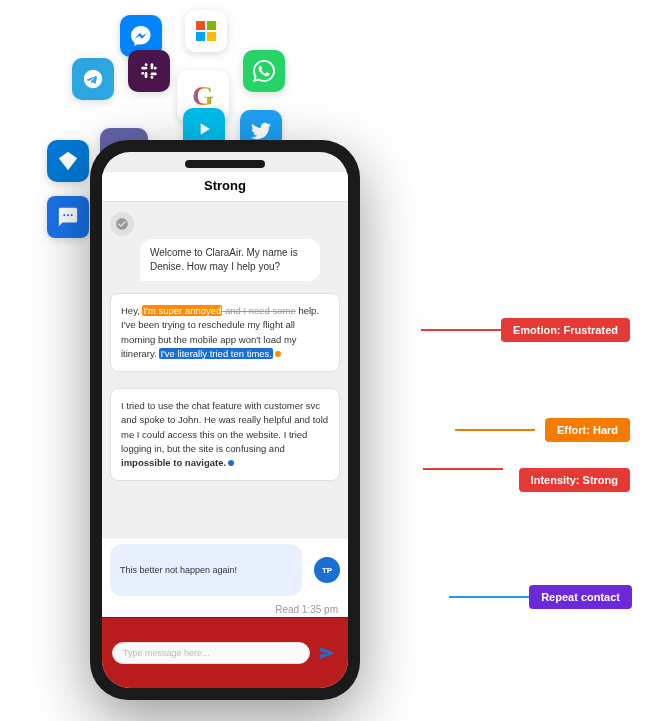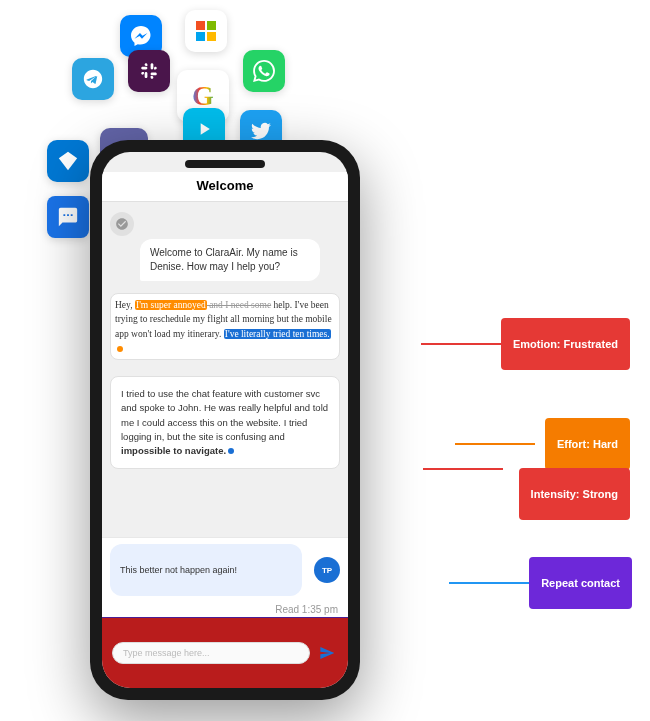--- a/index.html
+++ b/index.html
@@ -111,27 +111,26 @@
       max-width: 180px;
       line-height: 1.4;
       margin-top: 27px;
     }
 
     
     .highlighted-message {
       background: #fff;
       border: 1px solid #e0e0e0;
       border-radius: 8px;
-      padding: 4px;
+      padding: 10px;
       margin: 4px 0;
       font-size: 9.5px;
       color: #333;
       line-height: 1.5;
       position: relative;
-      font-family: Liberation Serif, serif;
     }
     .highlight-orange {
       background: #ff8c00;
       color: white;
       border-radius: 2px;
       padding: 0 1px;
     }
     .highlight-strikethrough {
       text-decoration: line-through;
       color: #999;
@@ -218,21 +217,21 @@
     }
     .send-icon {
       width: 22px;
       height: 22px;
       color: #1a6fd4;
       display: flex;
       align-items: center;
       justify-content: center;
     }
     .annotation-label {
-      padding: 20px 12px;
+      padding: 6px 12px;
       border-radius: 4px;
       font-size: 11px;
       font-weight: 700;
       color: white;
       white-space: nowrap;
     }
     .label-frustrated { background: #e53935; }
     .label-hard { background: #f57c00; }
     .label-strong { background: #e53935; }
     .label-repeat { background: #6d28d9; }
@@ -349,21 +348,21 @@
       <path d="M20 2H4c-1.1 0-2 .9-2 2v18l4-4h14c1.1 0 2-.9 2-2V4c0-1.1-.9-2-2-2zM9 11H7V9h2v2zm4 0h-2V9h2v2zm4 0h-2V9h2v2z"></path>
     </svg>
   </div>
 </div>
 
 <div class="phone-container">
   <div class="phone">
     <div class="phone-screen">
       <div class="phone-notch"></div>
       <div class="phone-header">
-        <span>Welcome</span>
+        <span>Strong</span>
       </div>
       <div class="chat-area">
 
         <div class="bot-message">
           <div class="bot-avatar">
             <svg width="14" height="14" viewBox="0 0 24 24" fill="#999">
               <path d="M12 2C6.48 2 2 6.48 2 12s4.48 10 10 10 10-4.48 10-10S17.52 2 12 2zm-2 15l-5-5 1.41-1.41L10 14.17l7.59-7.59L19 8l-9 9z"></path>
             </svg>
           </div>
           <div class="bot-bubble">

